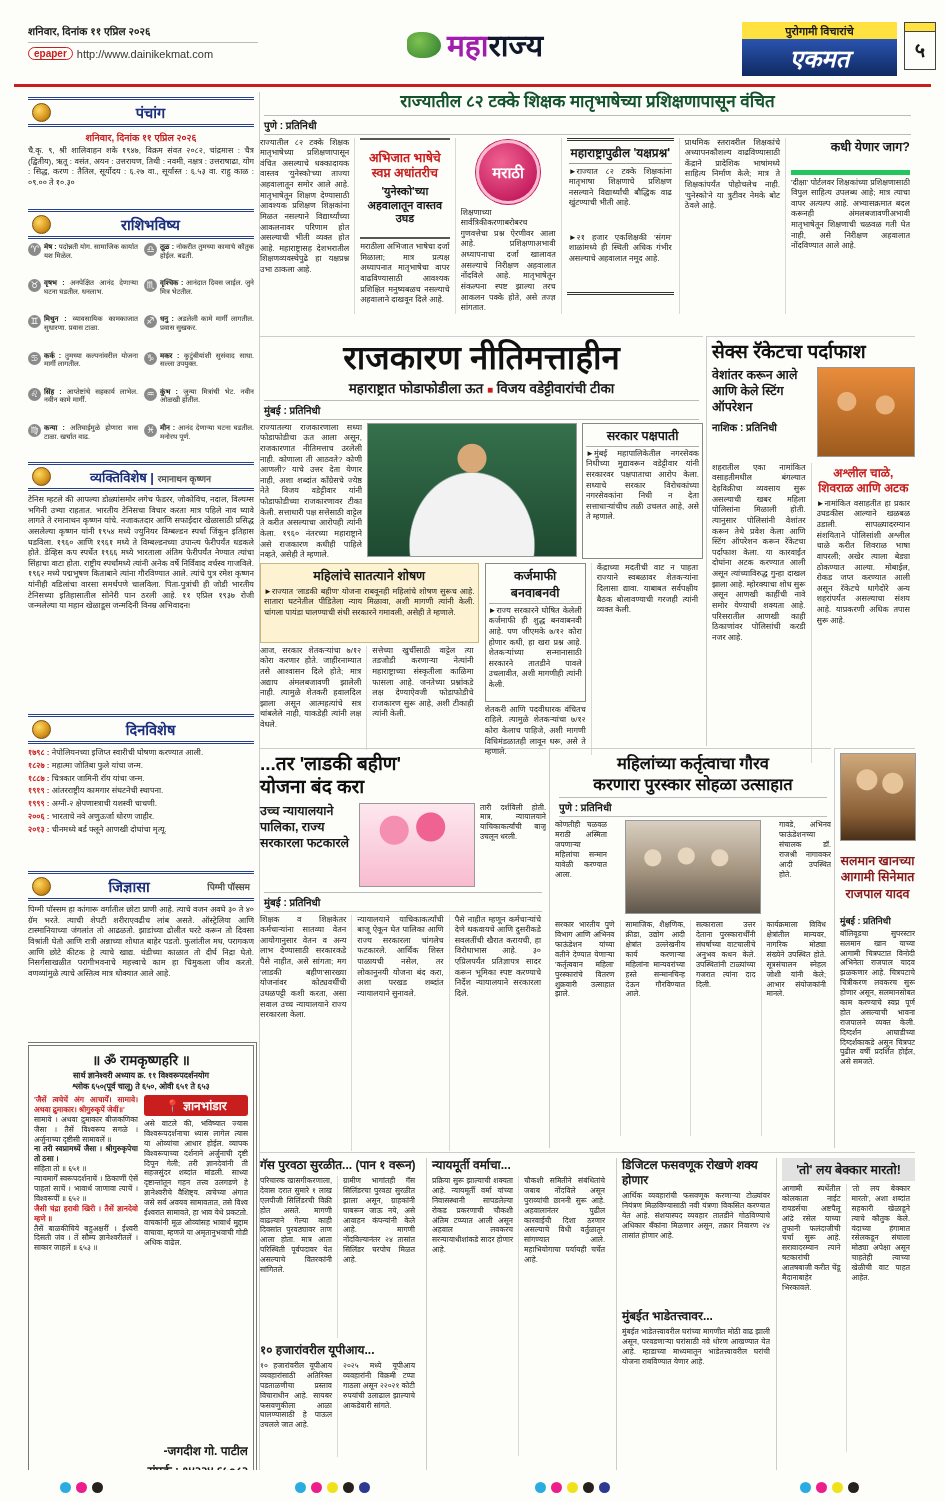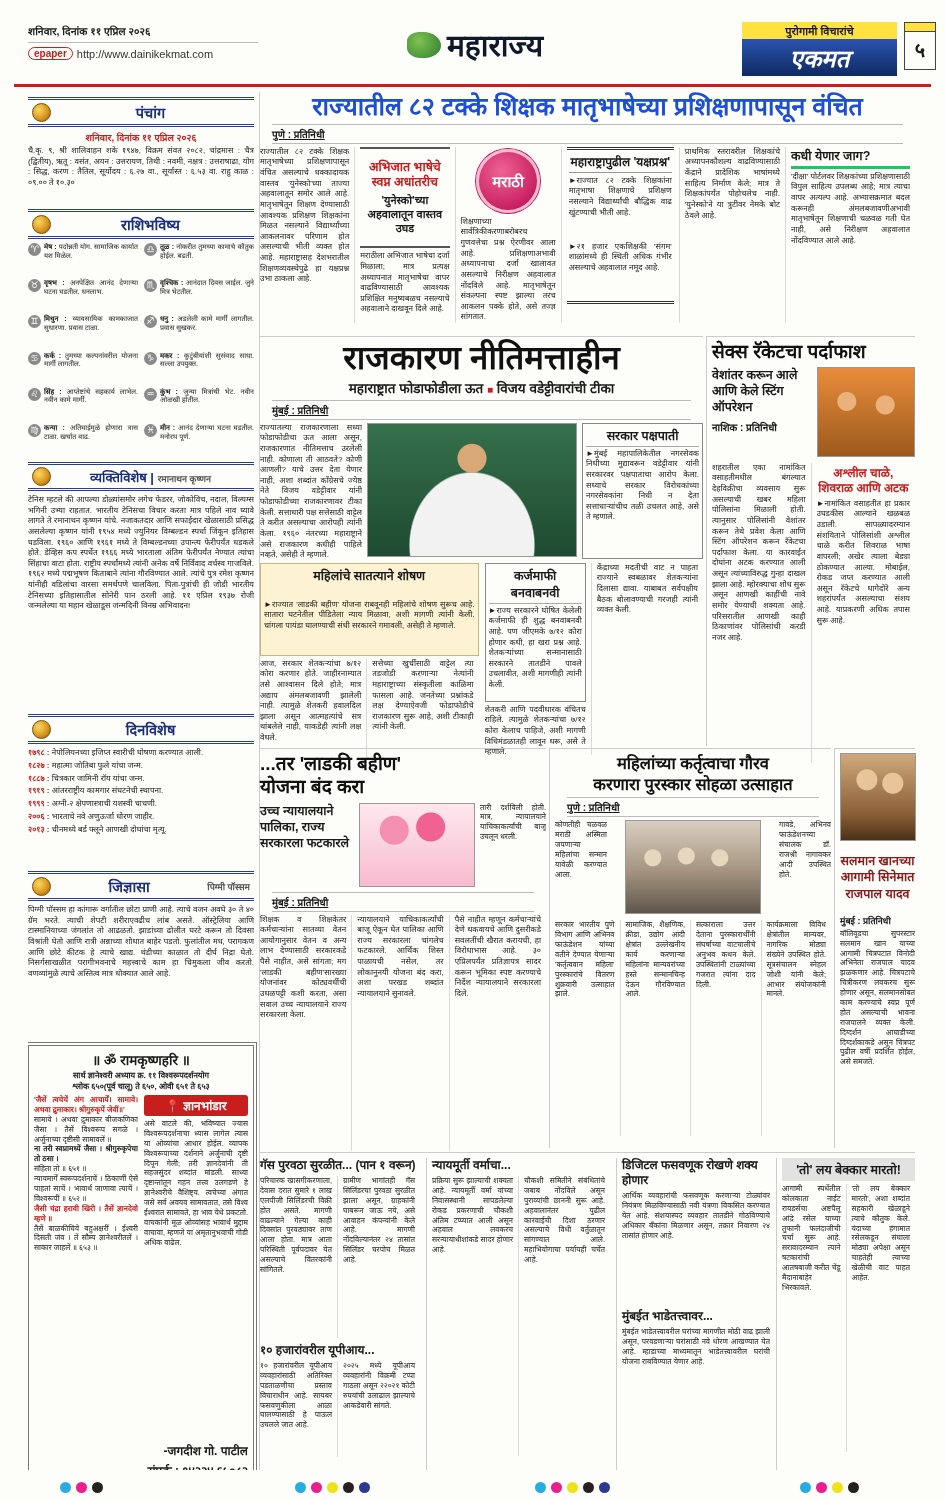--- a/index.html
+++ b/index.html
@@ -11,21 +11,21 @@
   
   .h-date{font-size:10.5px;font-weight:bold;color:#222;}
   .h-rule{height:1px;background:#bbb;}
   .epaper-tag{display:inline-block;border:1px solid #c81e1e;color:#c81e1e;border-radius:8px;
       font-size:10px;font-weight:bold;padding:0 5px;margin-right:4px;}
   .h-url{font-size:11px;color:#333;}
   .logo-row{display:flex;align-items:center;justify-content:center;gap:6px;}
   .logo-blob{width:34px;height:26px;border-radius:40% 60% 55% 45%;
       background:radial-gradient(circle at 35% 35%,#7fc24f,#2e7d32);}
   .logo-text{font-size:30px;font-weight:bold;letter-spacing:0;}
-  .logo-maha{color:#0f172a;text-align:center;}
+  .logo-maha{color:#a21caf;text-align:center;}
   .logo-rajya{color:#0f172a;}
   .brand-tag{background:#ffe23f;color:#1b1b1b;font-size:11px;font-weight:bold;text-align:center;padding:1px 4px;}
   .brand-name{background:linear-gradient(180deg,#2b54b0,#0f2a62);color:#fff;font-style:italic;
       font-weight:bold;font-size:24px;text-align:center;padding:2px 8px;}
   .pagenum-box{border:1.5px solid #444;width:30px;height:46px;text-align:center;}
   .pagenum-strip{background:#ffe23f;height:8px;border-bottom:1px solid #444;}
   .pagenum-num{font-size:20px;font-weight:bold;line-height:36px;}
   .red-rule{background:#c81e1e;height:3px;}
   
   .sidebar{border-right:1px solid #ccc;padding-right:5px;overflow:hidden;}
@@ -50,39 +50,39 @@
   .ram-sub{font-size:8px;font-weight:bold;text-align:center;}
   .ram-cols{display:flex;gap:6px;margin-top:4px;}
   .ram-col{flex:1;overflow:hidden;}
   .ram-red{color:#c81e1e;font-weight:bold;}
   .ram-bold{font-weight:bold;}
   .gyan-ribbon{background:#c81e1e;color:#fff;font-weight:bold;font-size:12px;text-align:center;
       padding:2px 4px;border-radius:3px;margin-bottom:3px;position:relative;}
   .pin-icon{color:#ffe23f;margin-right:3px;}
   .ram-sign{font-weight:bold;font-size:12px;text-align:right;margin-top:3px;}
   
-  .headline-xl{font-size:25px;font-weight:bold;text-align:center;line-height:1.15;color:#1d4ed8;}
+  .headline-xl{font-size:17px;font-weight:bold;text-align:center;line-height:1.15;color:#14532d;}
   .byline-row{display:flex;justify-content:space-between;border-top:1px solid #bbb;
-      border-bottom:1px solid #bbb;padding:2px 0;margin:3px 12px;text-decoration:underline;}
+      border-bottom:1px solid #bbb;padding:2px 0;margin:3px 4px;}
   .byline{font-weight:bold;font-size:10px;}
   .cols{display:flex;}
   .c{padding:0 5px;border-left:1px solid #d8d8d8;overflow:hidden;}
   .c:first-child{border-left:none;padding-left:0;}
   .insetbox{border-top:2px solid #555;border-bottom:2px solid #555;padding:11px 2px;text-align:center;}
   .inset-red{color:#c81e1e;font-weight:bold;font-size:12.5px;line-height:1.25;}
   .inset-sub{font-weight:bold;font-size:11px;margin-top:3px;line-height:1.25;}
   .badge{width:64px;height:64px;margin:2px auto 4px;border-radius:50%;color:#fff;font-weight:bold;
       font-size:15px;display:flex;align-items:center;justify-content:center;
       background:radial-gradient(circle at 40% 35%,#f06292,#c2185b 75%);
       box-shadow:0 0 0 3px #f8bbd0 inset,0 0 0 1px #c2185b;}
   .yaksha{border-top:3px double #333;border-bottom:3px double #333;padding:3px 2px;}
   .yaksha-t{font-weight:bold;font-size:12px;text-align:center;border-bottom:1px solid #999;
       padding-bottom:2px;margin-bottom:3px;}
-  .qbox-t{font-weight:bold;font-size:12.5px;text-align:left;border-bottom:3px solid #22c55e;
-      padding-bottom:2px;margin-bottom:3px;}
+  .qbox-t{font-weight:bold;font-size:12.5px;text-align:right;border-bottom:5px solid #22c55e;
+      padding-bottom:15px;margin-bottom:3px;}
   .headline-l{font-size:33px;font-weight:bold;text-align:center;line-height:1.05;color:#111;}
   .deck{font-size:13.5px;font-weight:bold;text-align:center;margin:3px 0;}
   .deck .sq{color:#c81e1e;font-size:10px;}
   .newsbox{border:1px solid #888;padding:3px;}
   .newsbox-t{font-weight:bold;font-size:12.5px;text-align:center;border-bottom:1px solid #aaa;
       padding-bottom:2px;margin-bottom:2px;}
   .shadebox{background:#fdf3d3;border:1px solid #c9b87a;padding:3px;margin-bottom:3px;}
   .photo{border:1px solid #999;overflow:hidden;}
   .ph-politician{background:radial-gradient(circle at 50% 26%,#d9a877 0 14px,rgba(0,0,0,0) 15px),
       radial-gradient(ellipse at 50% 92%,#f2f2f2 0 42%,rgba(0,0,0,0) 43%),
@@ -309,21 +309,21 @@
       <div class="b8" style="width:102px;">राज्यातल्या राजकारणाला सध्या फोडाफोडीचा ऊत आला असून, राजकारणात नीतिमत्ताच उरलेली नाही. कोणाला ती आठवते? कोणी आणली? याचे उत्तर देता येणार नाही, अशा शब्दांत काँग्रेसचे ज्येष्ठ नेते विजय वडेट्टीवार यांनी फोडाफोडीच्या राजकारणावर टीका केली. सत्ताधारी पक्ष सत्तेसाठी वाट्टेल ते करीत असल्याचा आरोपही त्यांनी केला. १९६० नंतरच्या महाराष्ट्राने असे राजकारण कधीही पाहिले नव्हते, असेही ते म्हणाले.</div>
       <div class="photo ph-politician" style="width:208px;height:132px;"></div>
       <div class="newsbox" style="flex:1;">
         <div class="newsbox-t">सरकार पक्षपाती</div>
         <div class="b8" style="height:100px;">►मुंबई महापालिकेतील नगरसेवक निधीच्या मुद्यावरून वडेट्टीवार यांनी सरकारवर पक्षपाताचा आरोप केला. सध्याचे सरकार विरोधकांच्या नगरसेवकांना निधी न देता सत्ताधाऱ्यांचीच तळी उचलत आहे, असे ते म्हणाले.</div>
       </div>
     </div>
     <div style="display:flex;gap:6px;margin-top:4px;height:192px;">
       <div style="width:50%;">
         <div class="shadebox">
-          <div class="newsbox-t" style="border-bottom:none;margin-bottom:14px;">महिलांचे सातत्याने शोषण</div>
+          <div class="newsbox-t" style="border-bottom:none;margin-bottom:1px;">महिलांचे सातत्याने शोषण</div>
           <div class="b8" style="height:52px;">►राज्यात 'लाडकी बहीण' योजना राबवूनही महिलांचे शोषण सुरूच आहे. सातारा घटनेतील पीडितेला न्याय मिळावा, अशी मागणी त्यांनी केली. चांगला पायंडा घालण्याची संधी सरकारने गमावली, असेही ते म्हणाले.</div>
         </div>
         <div class="cols" style="height:104px;">
           <div class="c b8" style="width:50%;">आज, सरकार शेतकऱ्यांचा ७/१२ कोरा करणार होते. जाहीरनाम्यात तसे आश्वासन दिले होते; मात्र अद्याप अंमलबजावणी झालेली नाही. त्यामुळे शेतकरी हवालदिल झाला असून आत्महत्यांचे सत्र थांबलेले नाही, याकडेही त्यांनी लक्ष वेधले.</div>
           <div class="c b8" style="width:50%;">सत्तेच्या खुर्चीसाठी वाट्टेल त्या तडजोडी करणाऱ्या नेत्यांनी महाराष्ट्राच्या संस्कृतीला काळिमा फासला आहे. जनतेच्या प्रश्नांकडे लक्ष देण्याऐवजी फोडाफोडीचे राजकारण सुरू आहे, अशी टीकाही त्यांनी केली.</div>
         </div>
       </div>
       <div style="width:50%;display:flex;gap:0;">
         <div class="c" style="width:50%;border-left:none;padding-left:0;">
           <div class="newsbox">

